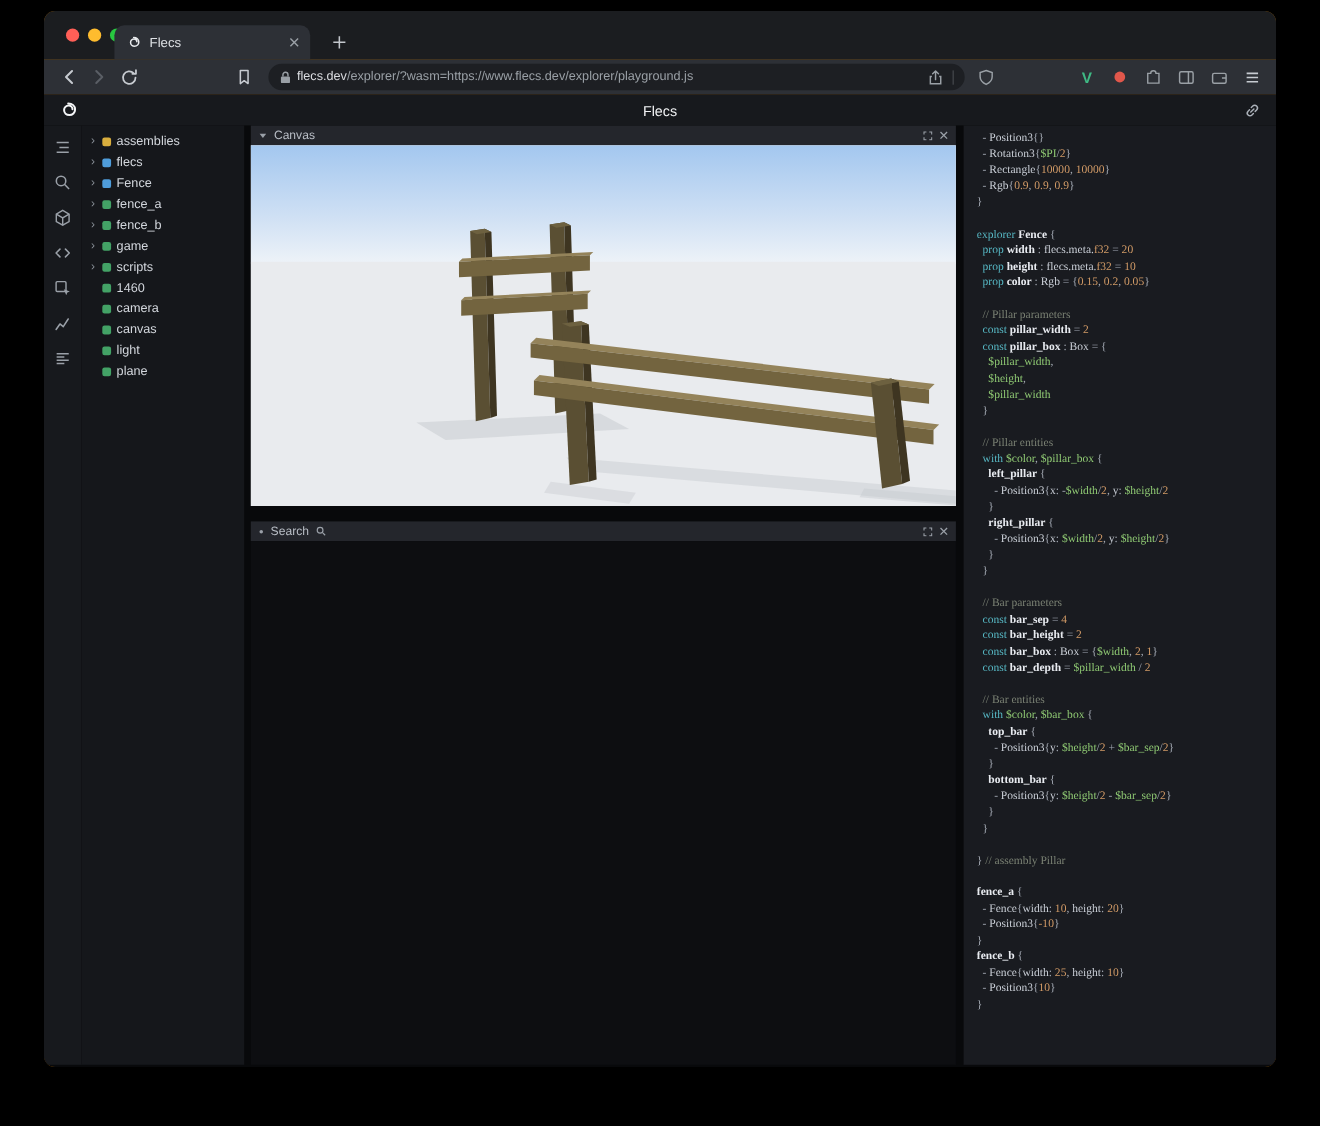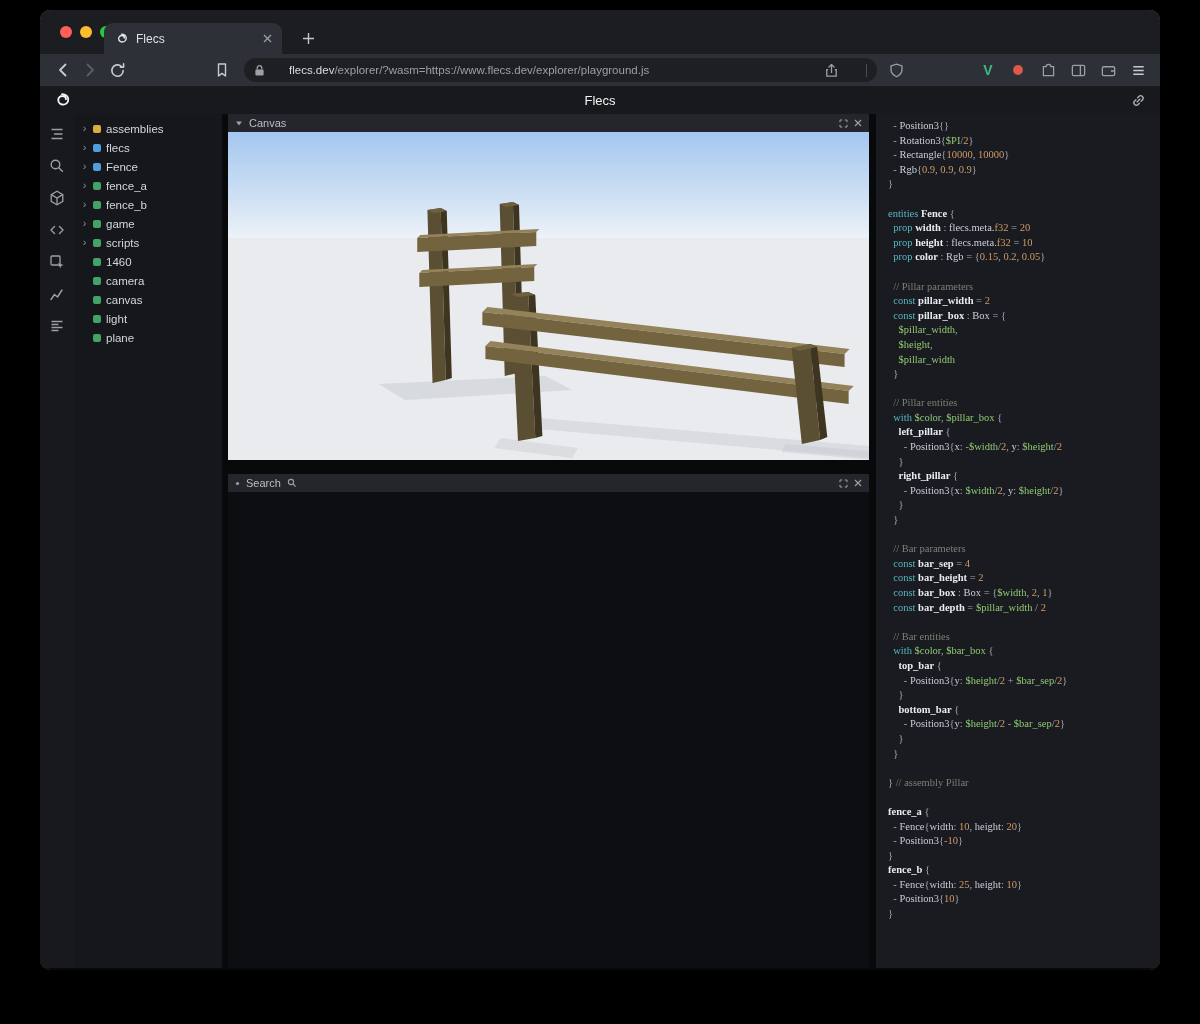--- a/index.html
+++ b/index.html
@@ -15,21 +15,21 @@
   .light.red{background:#ff5f57}.light.yellow{background:#febc2e}.light.green{background:#28c840}
   .tab{position:absolute;left:64px;bottom:0;width:178px;height:31px;background:#2d3036;
     border-radius:9px 9px 0 0;display:flex;align-items:center;gap:7px;padding:0 10px}
   .tab-title{flex:1;color:#dde0e4;font-size:12px}
   .newtab{position:absolute;left:256px;bottom:4px;width:24px;height:24px;display:flex;
     align-items:center;justify-content:center}
   .navbar{height:32px;background:#2d3036;display:flex;align-items:center;padding:0 12px}
   .nav-btn{width:22px;height:22px;display:flex;align-items:center;justify-content:center;margin-right:5px}
   .bookmark-btn{margin-left:78px}
   .urlbar{flex:1;height:24px;background:#1d1f23;border-radius:12px;display:flex;
-    align-items:center;padding:0 10px;gap:24px;min-width:0;margin-left:6px}
+    align-items:center;padding:0 10px;gap:5px;min-width:0;margin-left:6px}
   .url-text{flex:1;font-size:11.5px;white-space:nowrap;overflow:hidden;color:#9aa0a6}
   .url-domain{color:#dadce0}
   .url-divider{width:1px;height:13px;background:#4a4d52}
   .shield-btn{margin-left:8px}
   .ext-cluster{display:flex;align-items:center;gap:10px;margin-left:66px}
   .ext-btn{width:20px;height:20px;display:flex;align-items:center;justify-content:center}
   .ext-v{color:#3fb984;font-weight:bold;font-size:14px}
 
   
   .app{position:absolute;top:76px;left:0;right:0;bottom:0;display:flex;flex-direction:column;background:#08090b}
@@ -382,21 +382,21 @@
       </div>
 
       <div class="editor">
         <div class="editor-code">
             <div class="code-line"><span class="tk-p">  - </span><span class="tk-i">Position3</span><span class="tk-p">{}</span></div>
             <div class="code-line"><span class="tk-p">  - </span><span class="tk-i">Rotation3</span><span class="tk-p">{</span><span class="tk-v">$PI</span><span class="tk-p">/</span><span class="tk-n">2</span><span class="tk-p">}</span></div>
             <div class="code-line"><span class="tk-p">  - </span><span class="tk-i">Rectangle</span><span class="tk-p">{</span><span class="tk-n">10000</span><span class="tk-p">, </span><span class="tk-n">10000</span><span class="tk-p">}</span></div>
             <div class="code-line"><span class="tk-p">  - </span><span class="tk-i">Rgb</span><span class="tk-p">{</span><span class="tk-n">0.9</span><span class="tk-p">, </span><span class="tk-n">0.9</span><span class="tk-p">, </span><span class="tk-n">0.9</span><span class="tk-p">}</span></div>
             <div class="code-line"><span class="tk-p">}</span></div>
             <div class="code-line">&nbsp;</div>
-            <div class="code-line"><span class="tk-k">entities </span><span class="tk-b">Fence</span><span class="tk-p"> {</span></div>
+            <div class="code-line"><span class="tk-k">explorer </span><span class="tk-b">Fence</span><span class="tk-p"> {</span></div>
             <div class="code-line"><span class="tk-p">  </span><span class="tk-k">prop </span><span class="tk-b">width</span><span class="tk-p"> : </span><span class="tk-i">flecs.meta.</span><span class="tk-n">f32</span><span class="tk-p"> = </span><span class="tk-n">20</span></div>
             <div class="code-line"><span class="tk-p">  </span><span class="tk-k">prop </span><span class="tk-b">height</span><span class="tk-p"> : </span><span class="tk-i">flecs.meta.</span><span class="tk-n">f32</span><span class="tk-p"> = </span><span class="tk-n">10</span></div>
             <div class="code-line"><span class="tk-p">  </span><span class="tk-k">prop </span><span class="tk-b">color</span><span class="tk-p"> : </span><span class="tk-i">Rgb</span><span class="tk-p"> = {</span><span class="tk-n">0.15</span><span class="tk-p">, </span><span class="tk-n">0.2</span><span class="tk-p">, </span><span class="tk-n">0.05</span><span class="tk-p">}</span></div>
             <div class="code-line">&nbsp;</div>
             <div class="code-line"><span class="tk-c">  // Pillar parameters</span></div>
             <div class="code-line"><span class="tk-p">  </span><span class="tk-k">const </span><span class="tk-b">pillar_width</span><span class="tk-p"> = </span><span class="tk-n">2</span></div>
             <div class="code-line"><span class="tk-p">  </span><span class="tk-k">const </span><span class="tk-b">pillar_box</span><span class="tk-p"> : </span><span class="tk-i">Box</span><span class="tk-p"> = {</span></div>
             <div class="code-line"><span class="tk-p">    </span><span class="tk-v">$pillar_width</span><span class="tk-p">,</span></div>
             <div class="code-line"><span class="tk-p">    </span><span class="tk-v">$height</span><span class="tk-p">,</span></div>
             <div class="code-line"><span class="tk-p">    </span><span class="tk-v">$pillar_width</span></div>

